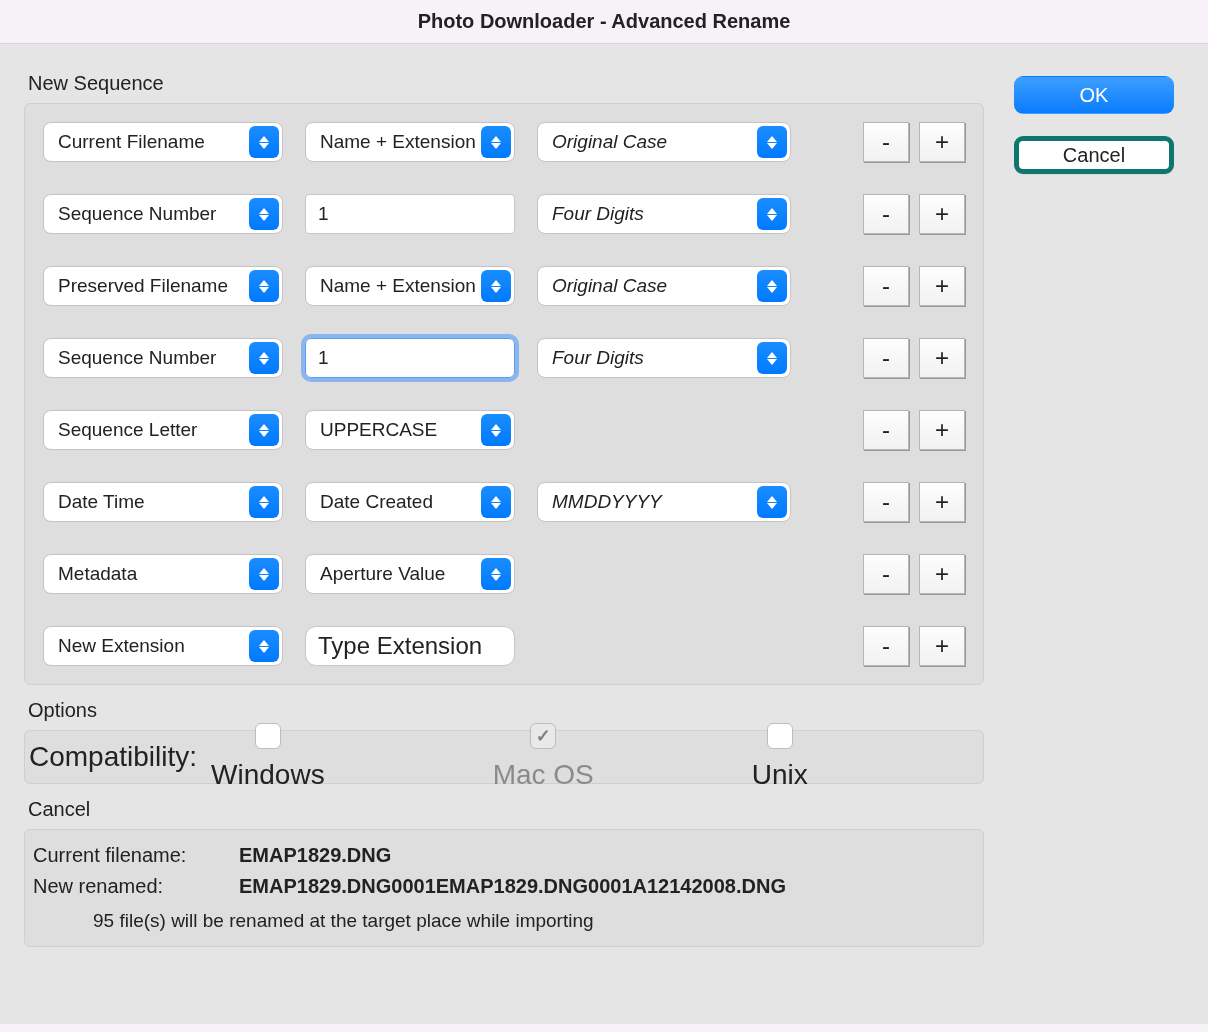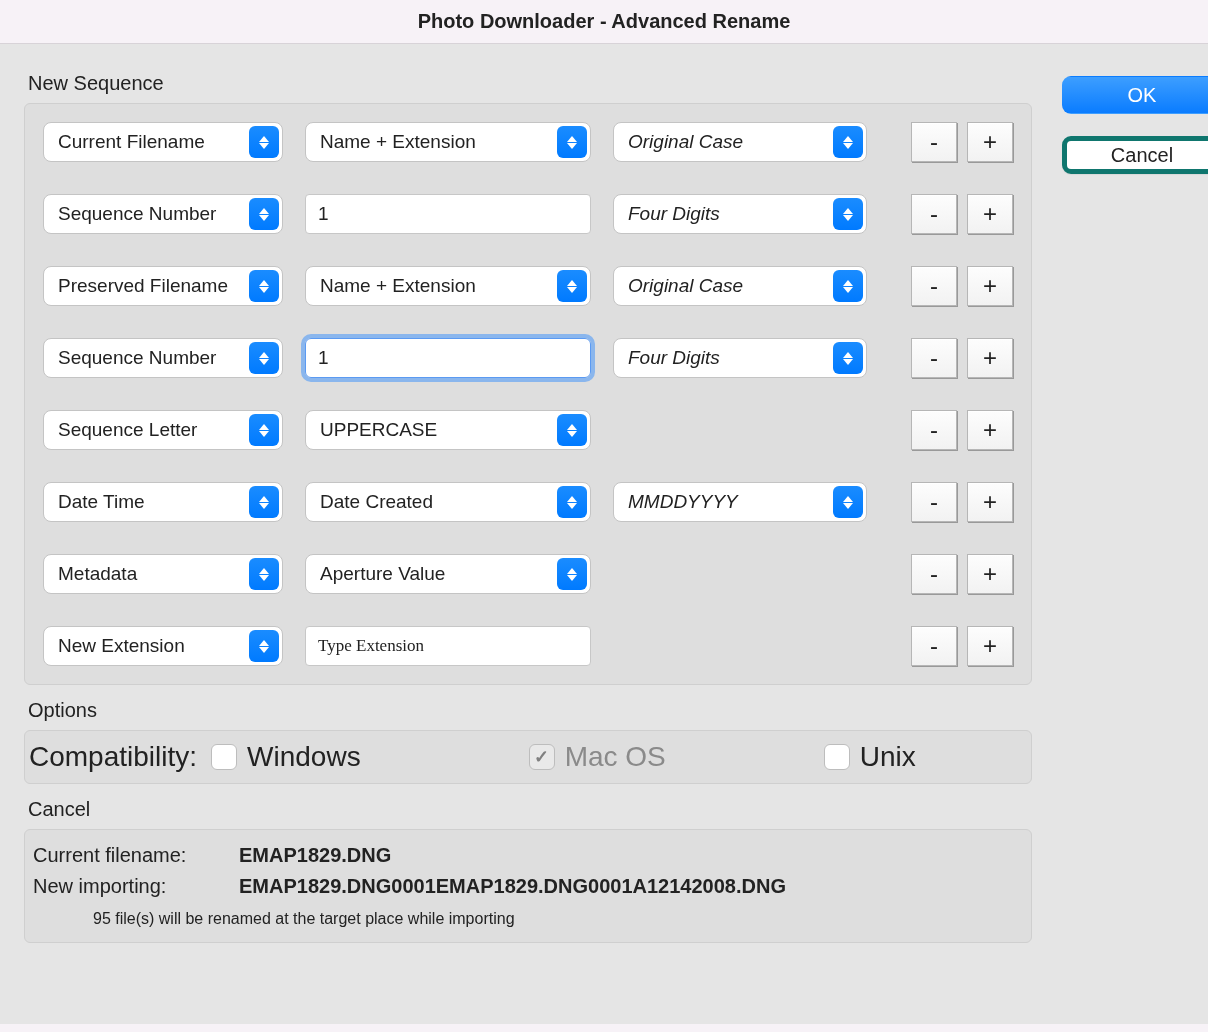--- a/index.html
+++ b/index.html
@@ -59,21 +59,21 @@
       gap: 28px;
       margin-bottom: 14px;
     }
     .row {
       display: flex;
       align-items: center;
       gap: 22px;
       height: 44px;
     }
     .col1 { width: 240px; }
-    .col2 { width: 286px; }
+    .col2 { width: 210px; }
     .col3 { width: 254px; font-style: italic; }
     .spacer { flex: 1; }
     .select {
       position: relative;
       background: #fff;
       border: 1px solid #c4c4c4;
       border-radius: 8px;
       height: 40px;
       display: flex;
       align-items: center;
@@ -124,28 +124,27 @@
       align-items: center;
     }
     .text-input.focused {
       outline: 4px solid #8ab6ed;
       border-color: #5b9af2;
       border-radius: 6px;
     }
     .plain-input {
       background: #fff;
       border: 1px solid #c7c7c7;
-      border-radius: 4px;
+      border-radius: 11px;
       height: 40px;
       padding: 0 12px;
-      font-size: 17px;
-      color: #222;
-      display: flex;
-      align-items: center;
-      font-family: Liberation Serif, serif;
+      font-size: 24px;
+      color: #222;
+      display: flex;
+      align-items: center;
     }
     .pm-group {
       display: flex;
       gap: 10px;
     }
     .pm-btn {
       width: 46px;
       height: 40px;
       background: linear-gradient(#fdfdfd, #f2f2f2);
       border: 1px solid #b6b6b6;
@@ -189,41 +188,42 @@
     }
     .checkbox.checked-disabled::after {
       content: "✓";
       font-size: 18px;
       font-weight: 700;
     }
     .opt-item {
       display: flex;
       align-items: center;
       gap: 10px;
+      flex-direction: column;
     }
     .opt-item.disabled { color: #8a8a8a; }
     .preview-panel {
       background: #dedede;
       border: 1px solid #cfcfcf;
       border-radius: 6px;
       padding: 10px 0 14px 8px;
       font-size: 20px;
       color: #222;
     }
     .preview-row {
       display: flex;
       gap: 10px;
       padding: 4px 0;
       align-items: baseline;
     }
     .preview-row .label { width: 196px; }
     .preview-row .value { font-weight: 700; }
     .preview-note {
       padding: 8px 0 0 60px;
-      font-size: 16px;
+      font-size: 19px;
     }
     .btn {
       height: 38px;
       border-radius: 9px;
       font-size: 20px;
       display: flex;
       align-items: center;
       justify-content: center;
       cursor: default;
       border: 1px solid transparent;
@@ -352,21 +352,21 @@
       </div>
     </div>
 
     <div class="section-label">Cancel</div>
     <div class="preview-panel">
       <div class="preview-row">
         <span class="label">Current filename:</span>
         <span class="value">EMAP1829.DNG</span>
       </div>
       <div class="preview-row">
-        <span class="label">New importing:</span>
+        <span class="label">New renamed:</span>
         <span class="value">EMAP1829.DNG0001EMAP1829.DNG0001A12142008.DNG</span>
       </div>
       <div class="preview-note">95 file(s) will be renamed at the target place while importing</div>
     </div>
 
   </div>
 
   <div class="side-col">
     <div class="btn btn-primary">OK</div>
     <div class="btn btn-default">Cancel</div>

